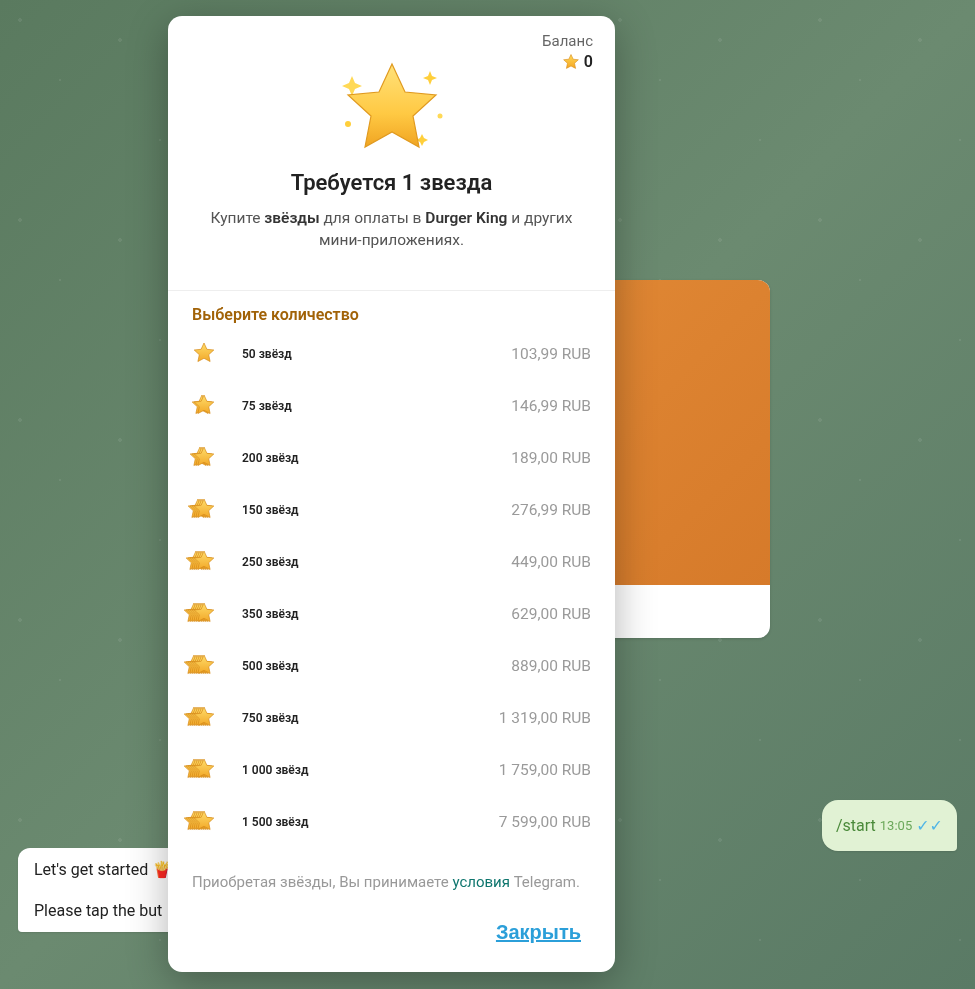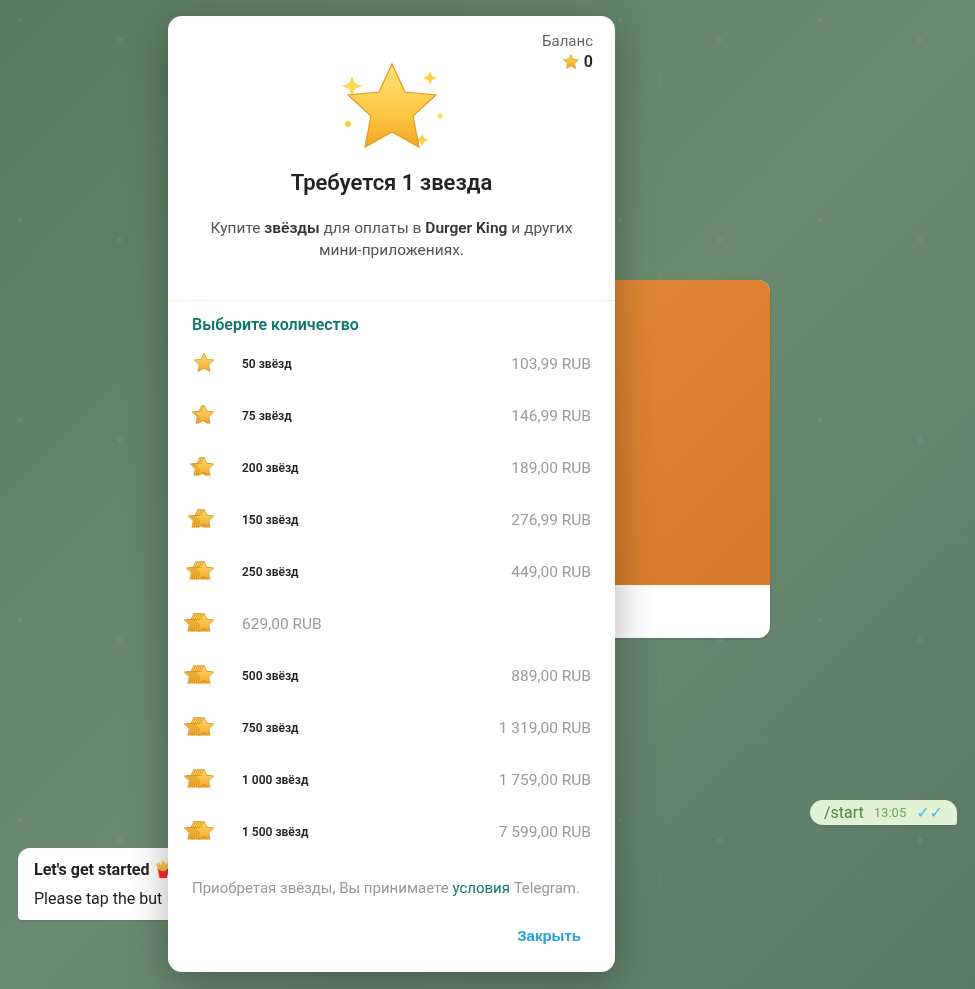--- a/index.html
+++ b/index.html
@@ -44,26 +44,26 @@
     color: #333;
     font-size: 16px;
   }
 
   .outgoing-msg {
     position: absolute;
     right: 18px;
     top: 800px;
     background: #e1f2d4;
     color: #4a8a3a;
-    padding: 3px 14px;
+    padding: 16px 14px;
     border-radius: 16px 16px 4px 16px;
     font-size: 16px;
     display: flex;
     align-items: center;
-    gap: 10px;
+    gap: 4px;
     box-shadow: 0 1px 2px rgba(0,0,0,0.1);
   }
   .outgoing-msg .time {
     color: #6ba85a;
     font-size: 13px;
   }
   .outgoing-msg .checks {
     color: #4fb5e6;
     font-size: 16px;
   }
@@ -73,21 +73,21 @@
     left: 18px;
     top: 848px;
     background: #fff;
     color: #222;
     padding: 12px 16px;
     border-radius: 12px 12px 12px 4px;
     font-size: 16px;
     box-shadow: 0 1px 2px rgba(0,0,0,0.1);
     max-width: 260px;
   }
-  .incoming-msg .line1 { font-weight: 700; margin-bottom: 10px; }
+  .incoming-msg .line1 { font-weight: 400; margin-bottom: 22px; }
 
   
   .modal {
     position: absolute;
     left: 168px;
     top: 16px;
     width: 447px;
     height: 956px;
     background: #fff;
     border-radius: 14px;
@@ -128,36 +128,36 @@
     display: flex;
     align-items: center;
     justify-content: center;
     position: relative;
   }
 
   .modal-title {
     font-size: 22px;
     font-weight: 600;
     color: #222;
-    margin-bottom: 22px;
+    margin-bottom: 12px;
   }
   .modal-subtitle {
     font-size: 15.5px;
     color: #555;
     line-height: 1.45;
     padding: 0 8px;
   }
   .modal-subtitle .bold { font-weight: 600; color: #333; }
 
   .divider { height: 1px; background: #eee; margin-top: 18px; }
 
   .section-label {
     font-size: 16px;
     font-weight: 600;
-    color: #0f766e;
+    color: #a16207;
     padding: 14px 24px 4px;
     text-align: left;
   }
 
   .package-list {
     flex: 1;
     overflow: hidden;
     padding: 0 12px;
   }
 
@@ -199,24 +199,25 @@
   .footer-note a { color: #0f766e; text-decoration: none; }
 
   .modal-actions {
     text-align: right;
     padding: 10px 24px 20px;
   }
   .close-btn {
     background: none;
     border: none;
     color: #2b9fd9;
-    font-size: 15px;
+    font-size: 20px;
     font-weight: 600;
     cursor: pointer;
     padding: 8px 10px;
+    text-decoration: underline;
   }
 
   
   .star-svg { display: block; }
 
   
   .stack { position: relative; width: 34px; height: 26px; }
   .stack svg { position: absolute; top: 0; }
 </style>
 </head>
@@ -520,20 +521,21 @@
       <defs>
                 <linearGradient id="g6_0" x1="0" y1="0" x2="0" y2="1">
         <stop offset="0%" stop-color="#ffdd6b"></stop>
                   <stop offset="100%" stop-color="#f2a828"></stop>
       </linearGradient>
               </defs>
       <path fill="url(#g6_0)" stroke="#d68b1a" stroke-width="0.7" d="M12 2l2.9 6.3 6.9.7-5.1 4.7 1.4 6.8L12 17.3l-6.1 3.2 1.4-6.8L2.2 9l6.9-.7z"></path>
     </svg>
           </div>
         </div>
+        <div class="pkg-label">350 звёзд</div>
         <div class="pkg-price">629,00 RUB</div>
       </div>
       <div class="pkg-row">
         <div class="pkg-icon">
           <div class="stack">
             <svg class="star-svg" width="24" height="24" viewBox="0 0 24 24" style="left:-10px;">
       <defs>
                 <linearGradient id="g7_5" x1="0" y1="0" x2="0" y2="1">
         <stop offset="0%" stop-color="#ffdd6b"></stop>
                   <stop offset="100%" stop-color="#f2a828"></stop>

